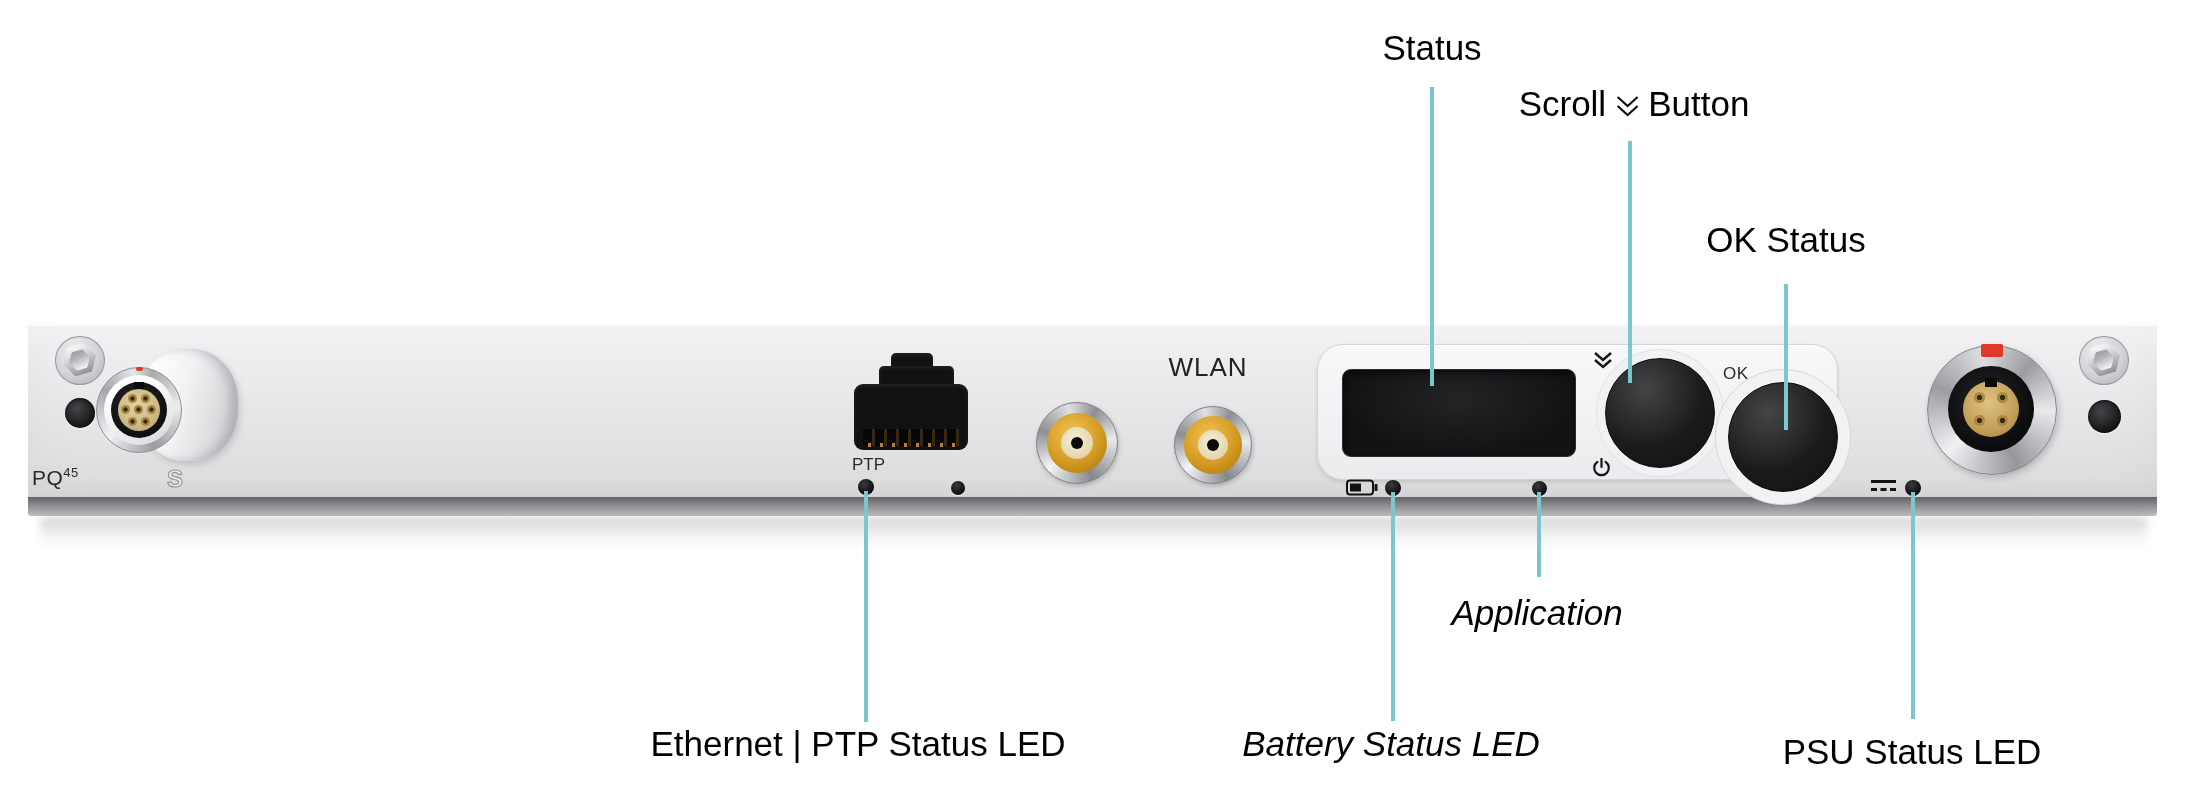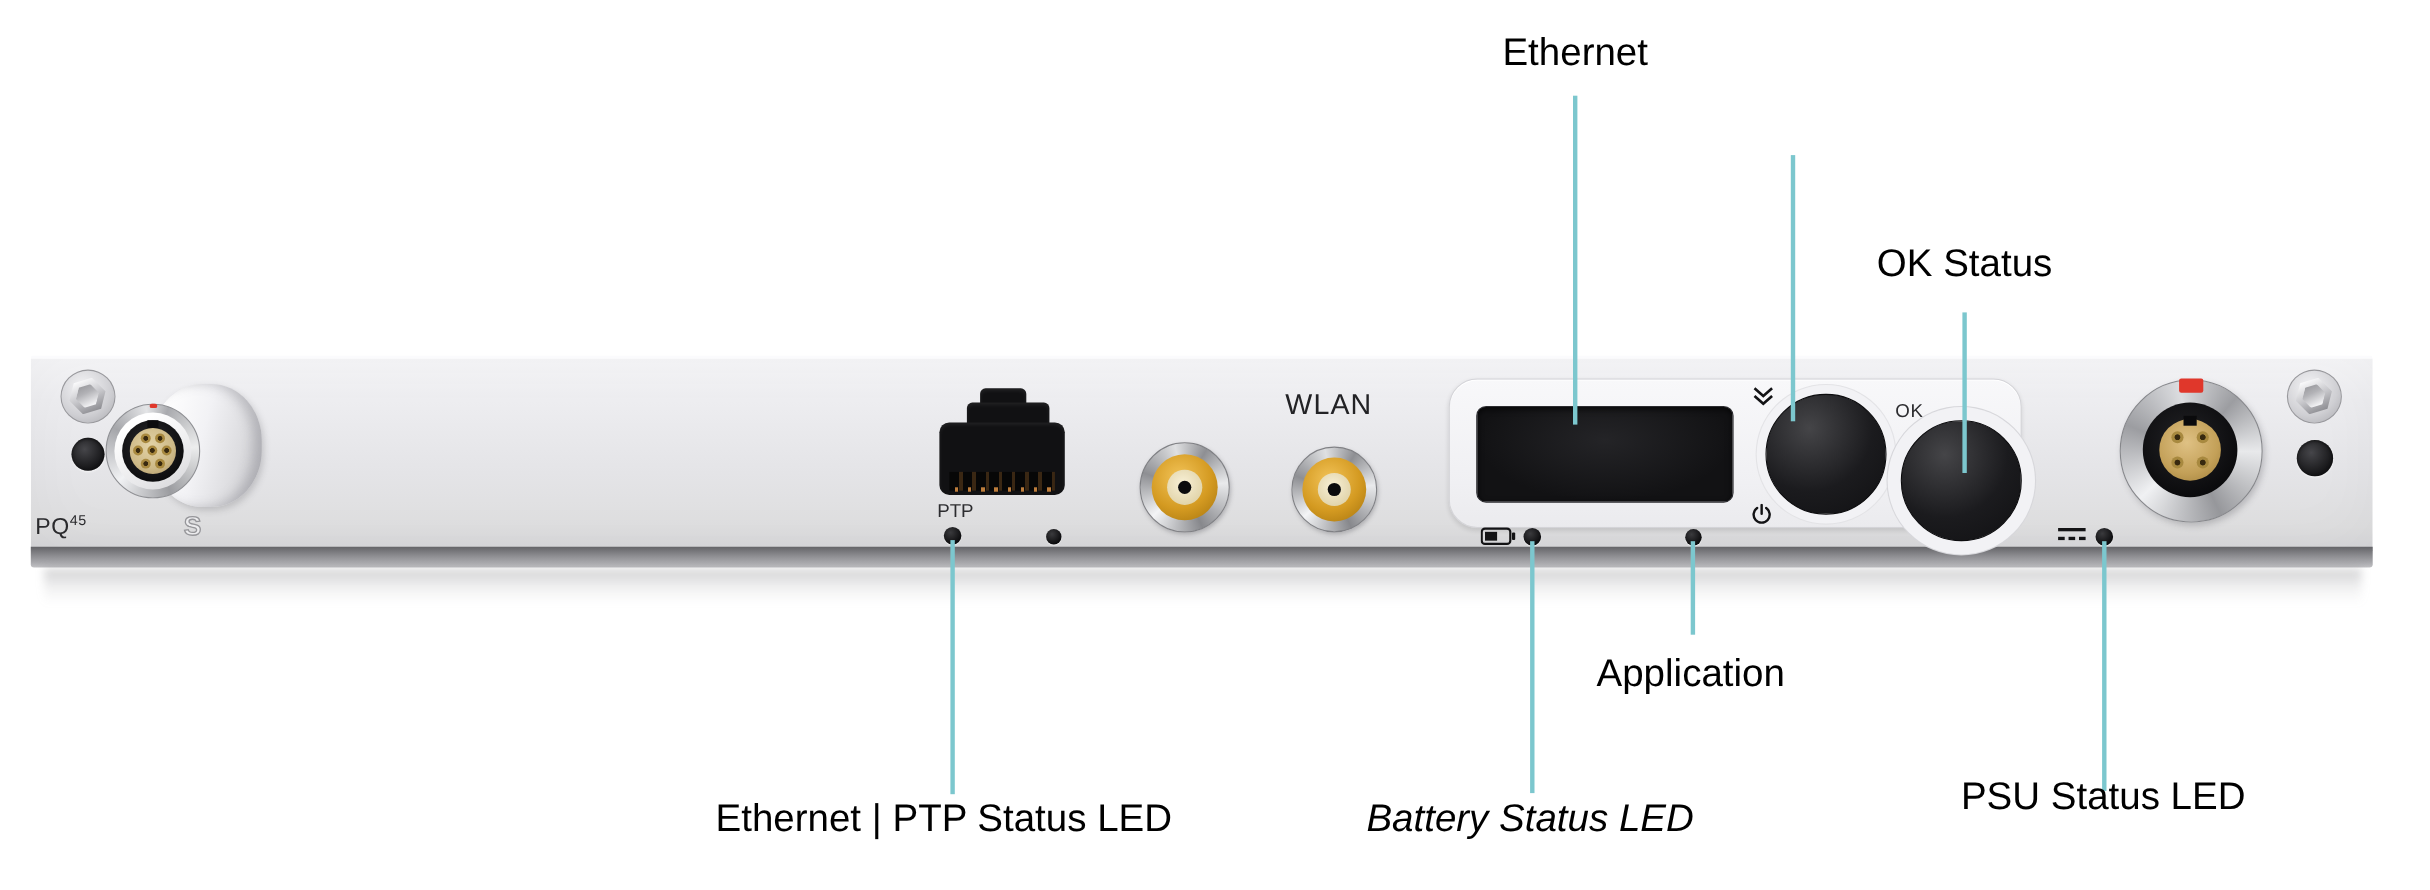--- a/index.html
+++ b/index.html
@@ -215,27 +215,35 @@
   <div class="hole" style="left:2088px;top:400px;width:33px;height:33px;"></div>
 
   <div class="line" style="left:1430px;top:87px;height:299px;"></div>
   <div class="line" style="left:1628px;top:141px;height:242px;"></div>
   <div class="line" style="left:1784px;top:284px;height:146px;"></div>
   <div class="line" style="left:864px;top:491px;height:231px;"></div>
   <div class="line" style="left:1391px;top:492px;height:229px;"></div>
   <div class="line" style="left:1537px;top:492px;height:85px;"></div>
   <div class="line" style="left:1911px;top:492px;height:227px;"></div>
 
-  <div class="lbl" style="left:1432px;top:28px;">Ethernet</div>
-
+  <div class="lbl" style="left:1432px;top:28px;">Status</div>
+
+  <div class="lbl scroll-lbl" style="left:1634px;top:84px;">
+    <span>Scroll</span>
+    <svg width="28" height="24" viewBox="0 0 28 24" style="margin-top:6px;">
+      <path d="M4 2l10 9 10-9" fill="none" stroke="#111" stroke-width="2.2"></path>
+      <path d="M4 11l10 9 10-9" fill="none" stroke="#111" stroke-width="2.2"></path>
+    </svg>
+    <span>Button</span>
+  </div>
 
   <div class="lbl" style="left:1786px;top:220px;">OK Status</div>
 
   <div class="lbl" style="left:858px;top:724px;">Ethernet | PTP Status LED</div>
   <div class="lbl" style="left:1391px;top:724px;font-style:italic;">Battery Status LED</div>
 
-  <div class="lbl lbl-center" style="left:1537px;top:589px;">
+  <div class="lbl lbl-center" style="left:1537px;top:589px;font-style:italic;">
     <div>Application</div>
   </div>
 
-  <div class="lbl" style="left:1912px;top:704px;">PSU Status LED</div>
+  <div class="lbl" style="left:1912px;top:732px;">PSU Status LED</div>
 
 </div>
 
 </body></html>

